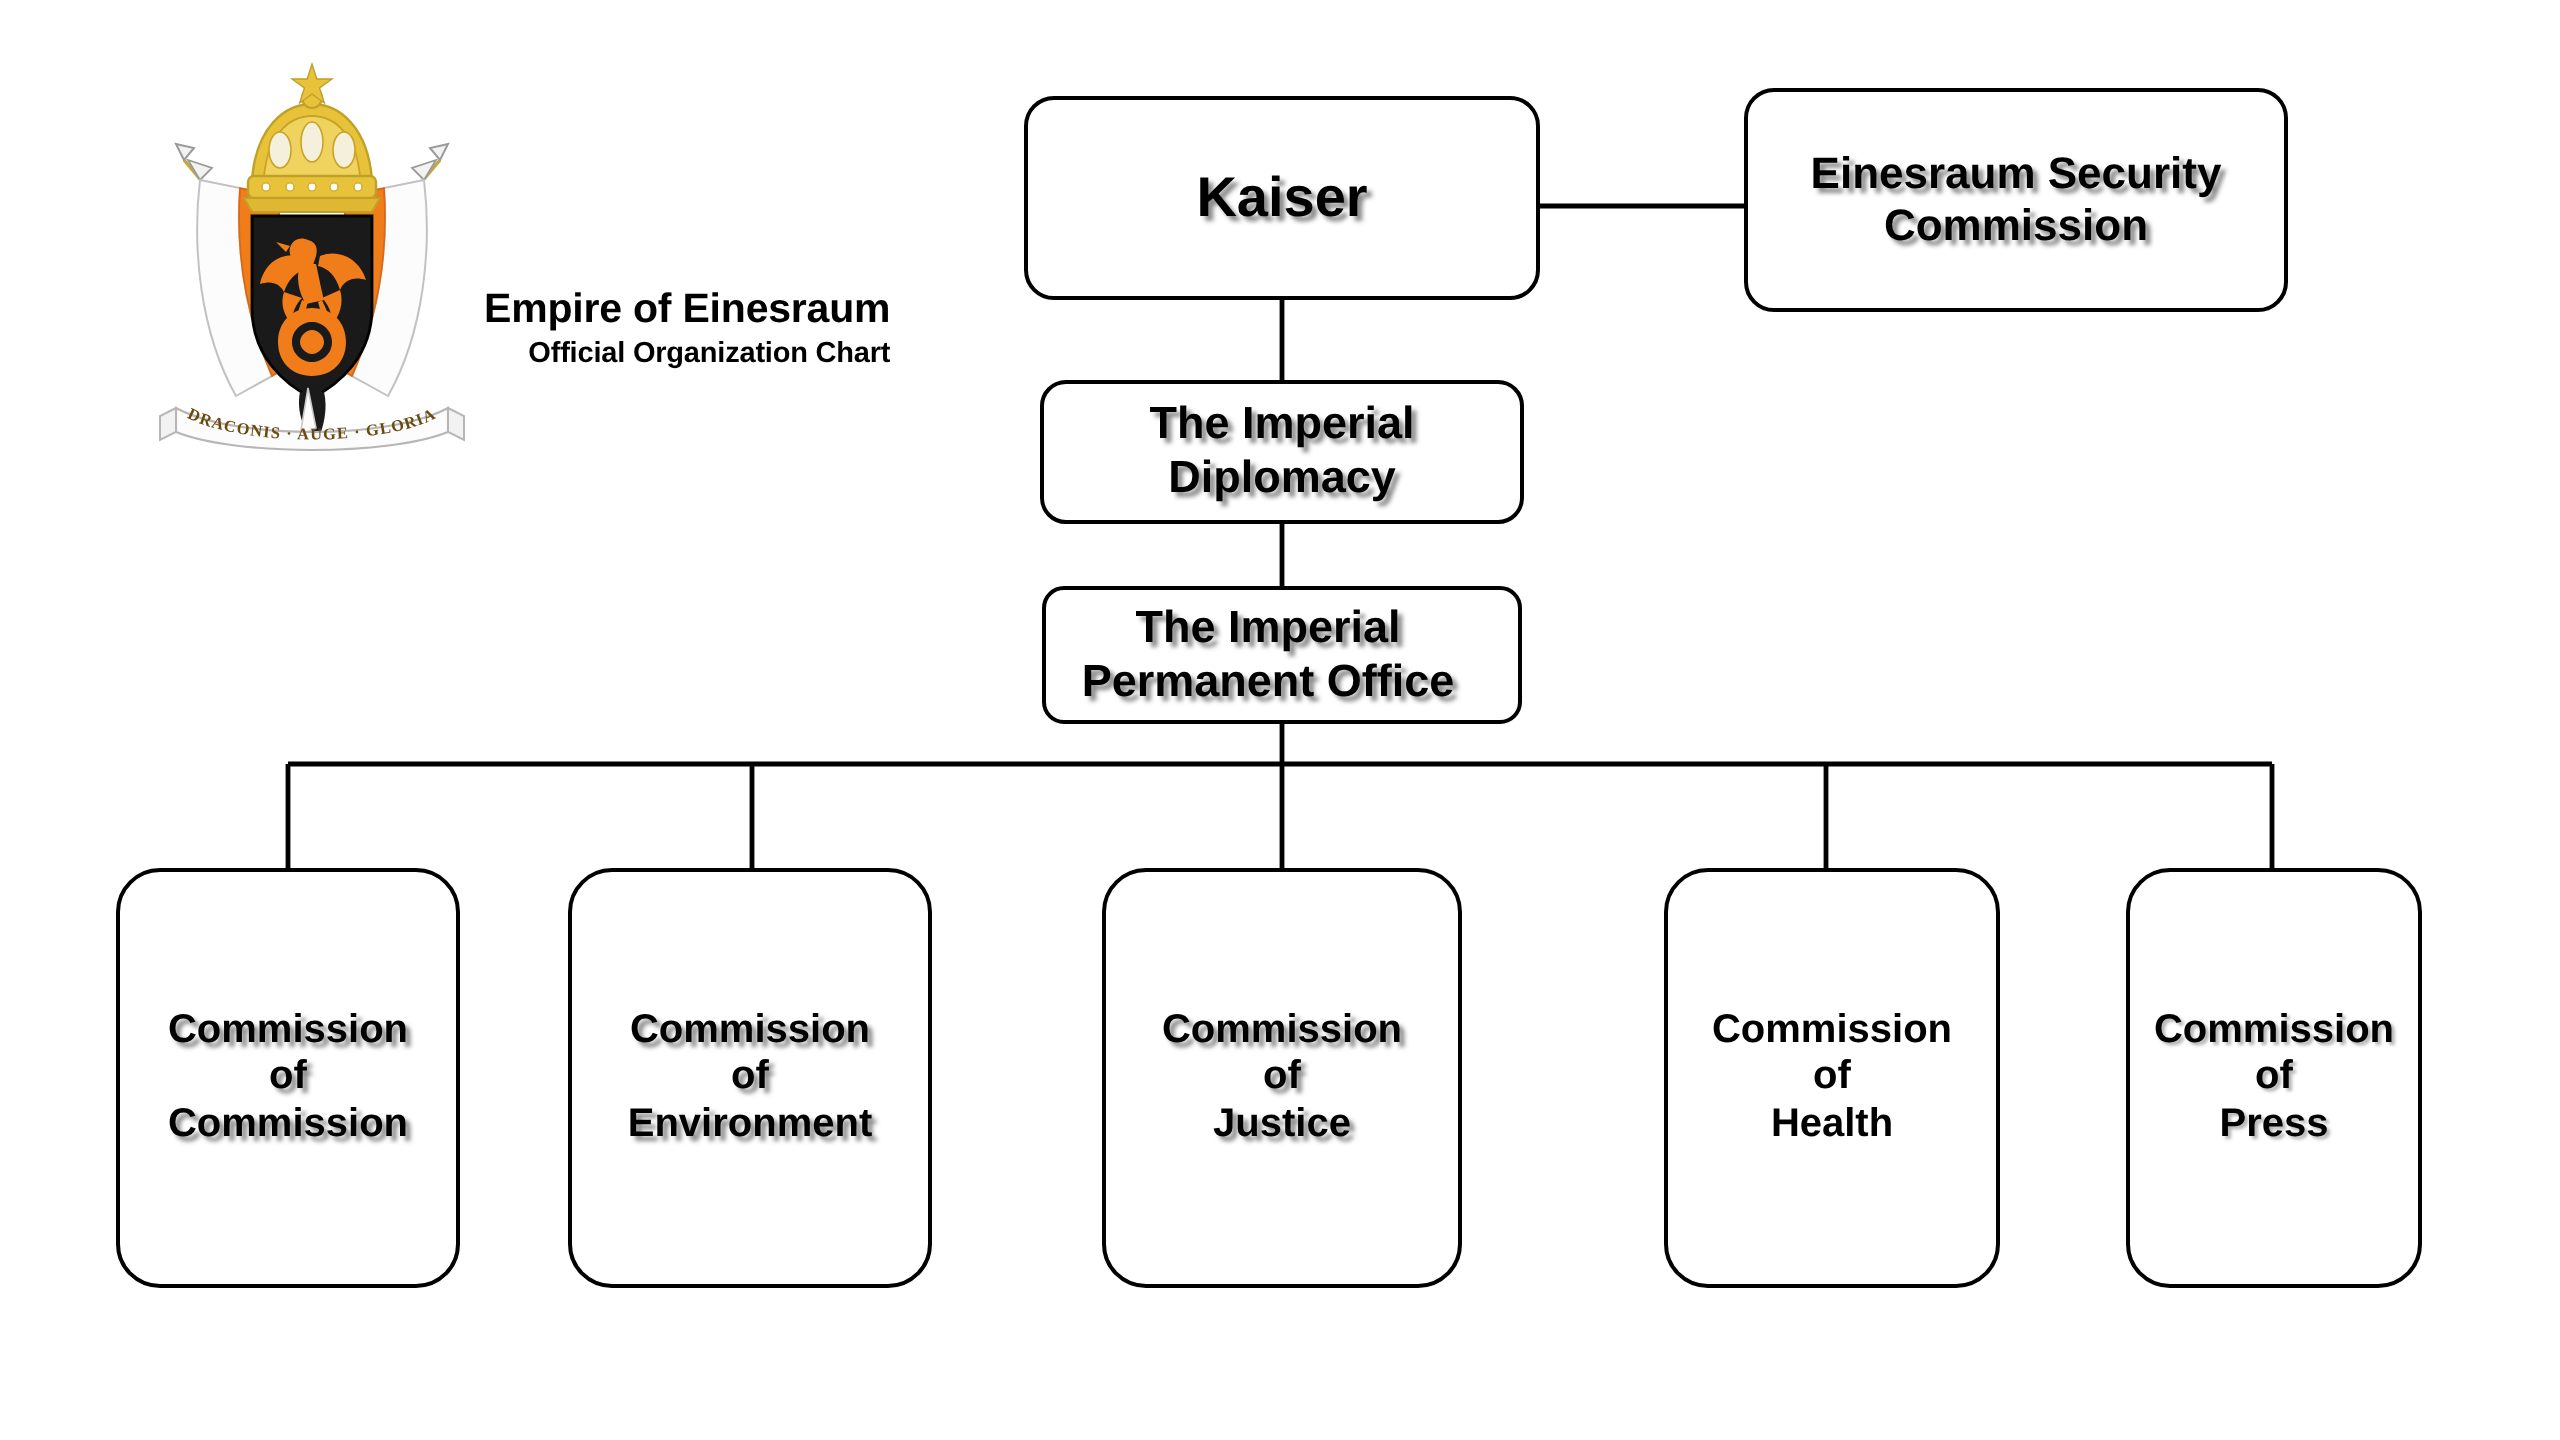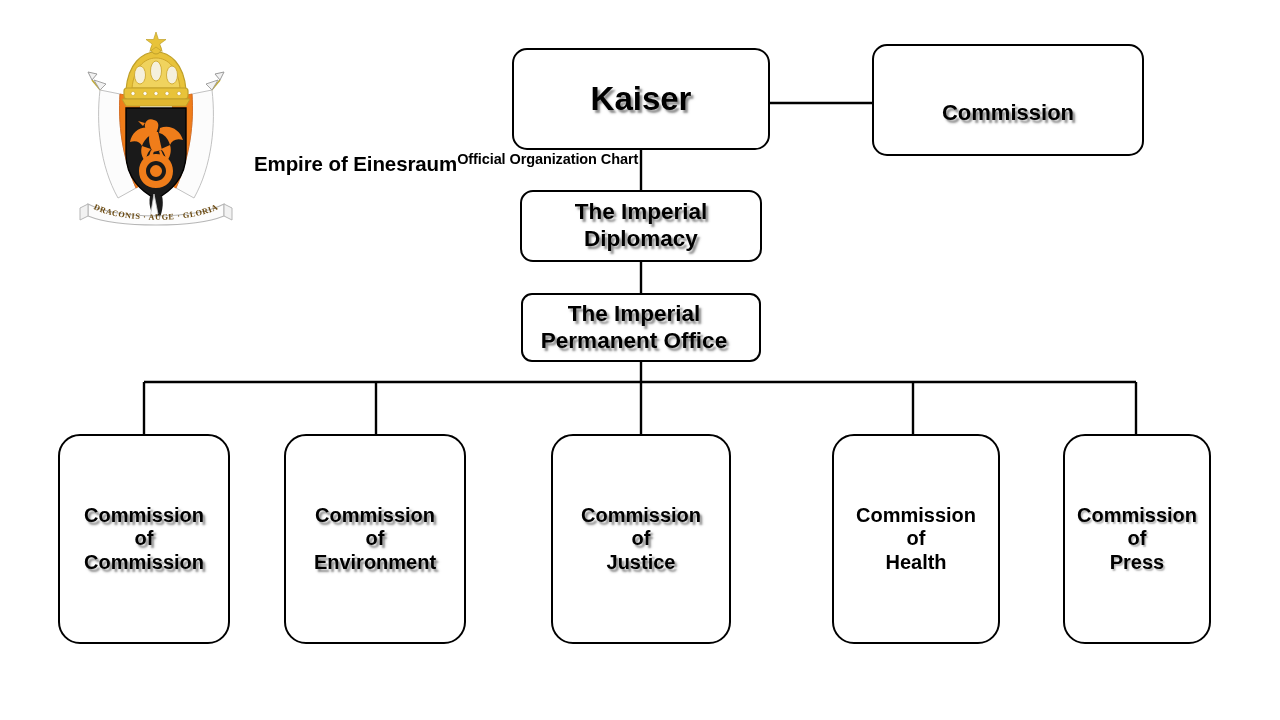--- a/index.html
+++ b/index.html
@@ -45,22 +45,22 @@
     align-items: center;
   }
   .emblem-wrap {
     width: 172px;
     height: 200px;
     flex: 0 0 auto;
   }
   .emblem-wrap svg { display: block; width: 172px; height: 200px; }
 
   .brand-text {
-    margin-left: 12px;
     display: flex;
+    flex-direction: column;
     justify-content: center;
     padding-top: 72px;
   }
   .brand-line1 {
     font-size: 20.5px;
     font-weight: bold;
     line-height: 1.32;
     letter-spacing: -0.1px;
     white-space: nowrap;
   }
@@ -233,27 +233,27 @@
         </g>
       </svg>
     </div>
 
     <div class="brand-text">
       <div class="brand-line1">Empire of Einesraum</div>
       <div class="brand-line3">Official Organization Chart</div>
     </div>
   </div>
 
-  <div class="node shadowed" style="left:512px; top:48px; width:258px; height:102px; border-radius:15px; font-size:33px;">
+  <div class="node shadowed" style="left:512px; top:48px; width:258px; height:102px; border-radius:15px; font-size:28px;">
     <span class="node-label">Kaiser</span>
   </div>
 
   <div class="node shadowed" style="left:872px; top:44px; width:272px; height:112px; border-radius:15px; font-size:22px;">
     <span class="node-label">
-      <br>
+      <span>Einesraum Security</span><br>
       <span>Commission</span>
     </span>
   </div>
 
   <div class="node shadowed" style="left:520px; top:190px; width:242px; height:72px; border-radius:13px; font-size:22.5px;">
     <span class="node-label">
       <span>The Imperial</span><br>
       <span>Diplomacy</span>
     </span>
   </div>

